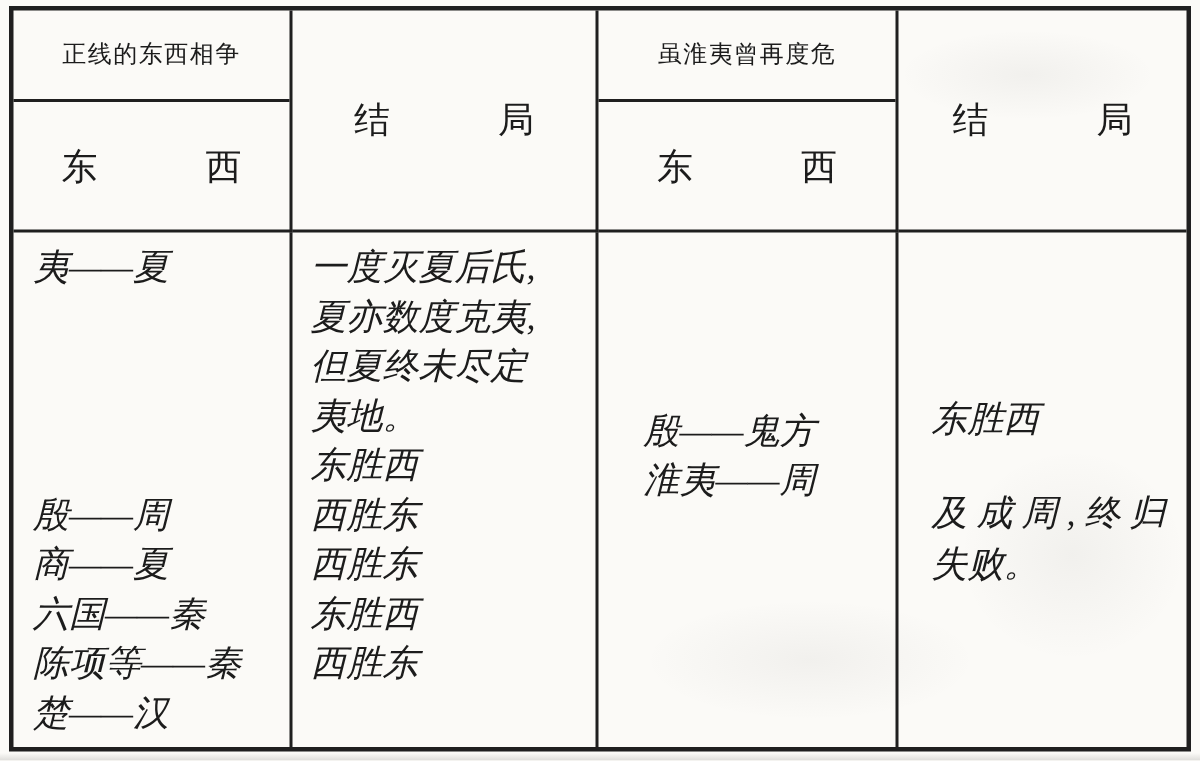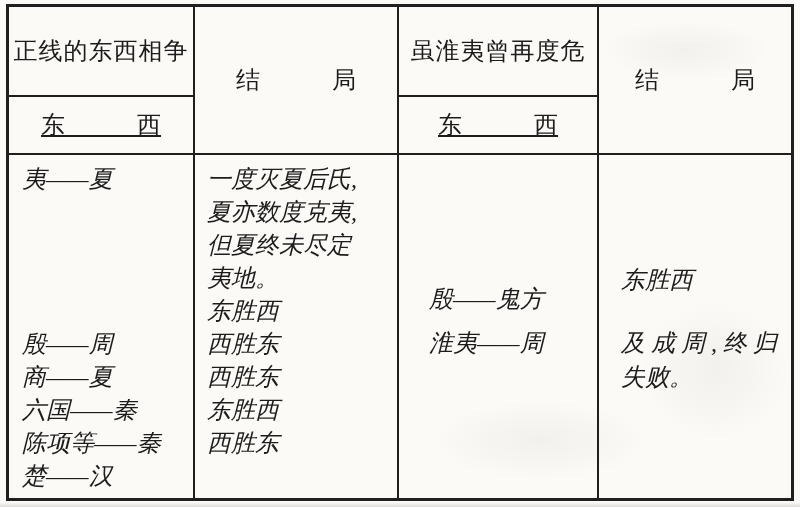--- a/index.html
+++ b/index.html
@@ -34,42 +34,42 @@
     grid-template-rows:148px 1fr;
     background:transparent;
   }
   .cell{ border-right:2px solid var(--border); position:relative; }
   .cell.last{ border-right:none; }
   .cell.head{ border-bottom:2px solid var(--border); }
 
   
   .head-split{ display:flex; flex-direction:column; }
   .h-top{
-    height:90px; border-bottom:2px solid var(--border);
+    height:61px; border-bottom:2px solid var(--border);
     display:flex; align-items:center; justify-content:center;
-    font-size:24px; letter-spacing:1px; white-space:nowrap;
+    font-size:16px; letter-spacing:1px; white-space:nowrap;
   }
   .h-bot{
     flex:1; display:flex; align-items:center; justify-content:center;
-    font-size:24px; white-space:nowrap;text-decoration:underline;
+    font-size:24px; white-space:nowrap;
   }
   
   .head-span{ display:flex; align-items:center; justify-content:center;
     font-size:24px; white-space:nowrap; }
 
   
   .body-lines{ padding-top:8px; }
   .line{
     height:33px; line-height:33px; font-size:24px;
     white-space:nowrap; overflow:visible;font-style:italic;
   }
   .c1 .line{ padding-left:13px; }
   .c2 .line{ padding-left:12px; }
   .c3-block{ padding-top:117px; }
-  .c3-block .line{ padding-left:30px;margin-top:11px; }
+  .c3-block .line{ padding-left:30px; }
   .c4-block{ padding-top:108px; }
   .c4-block .line{ height:34px; line-height:34px; padding-left:22px; }
   .c4-block .line.justify{ letter-spacing:6px;margin-top:29px; }
 </style>
 </head>
 <body>
 
 <div class="page">
 
   <div class="smudge s1"></div>

